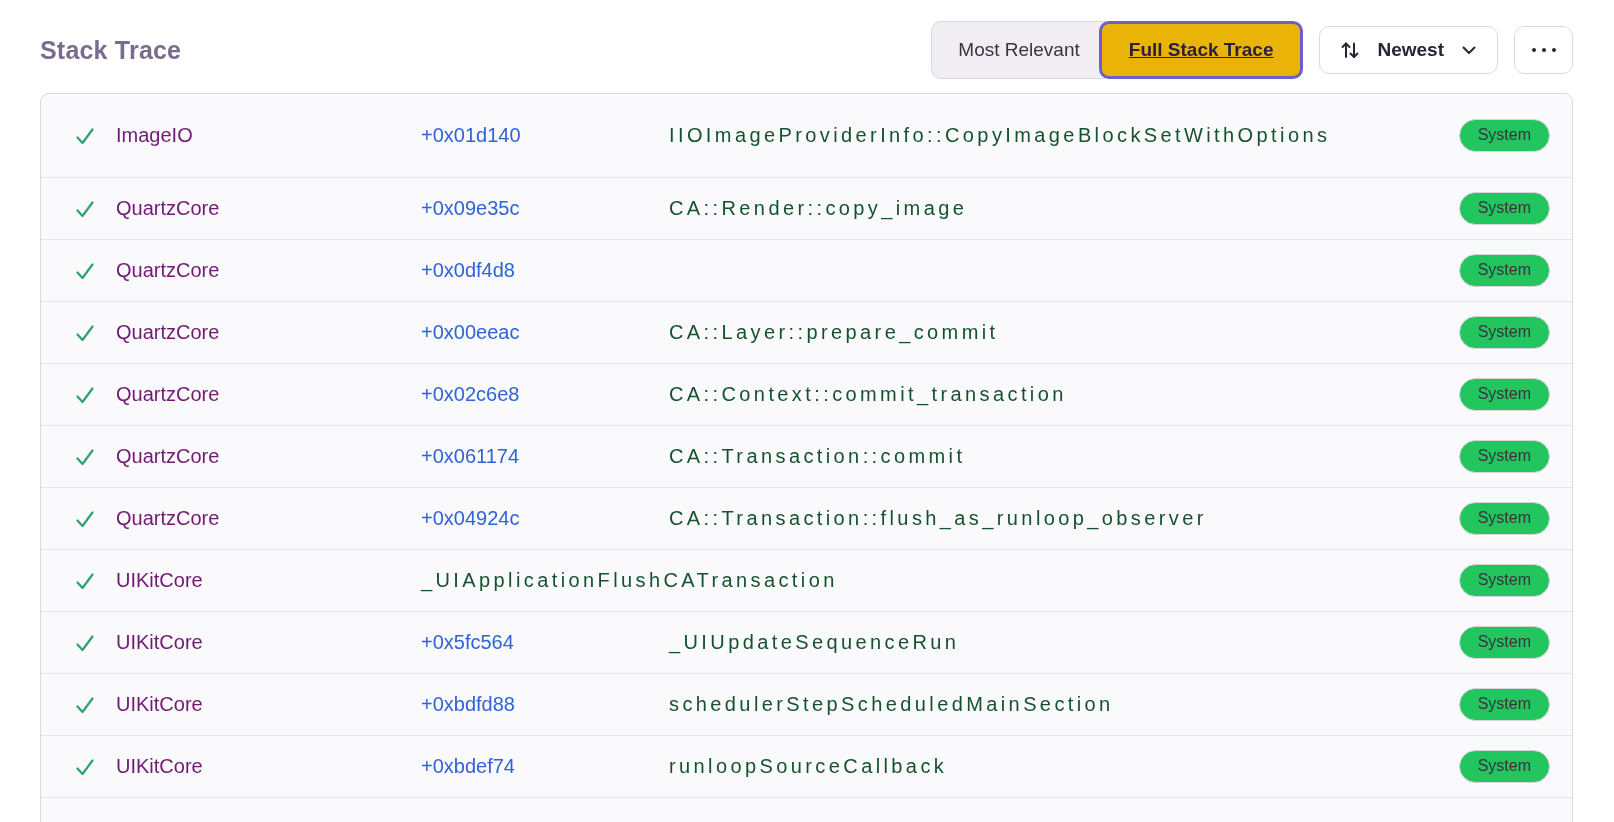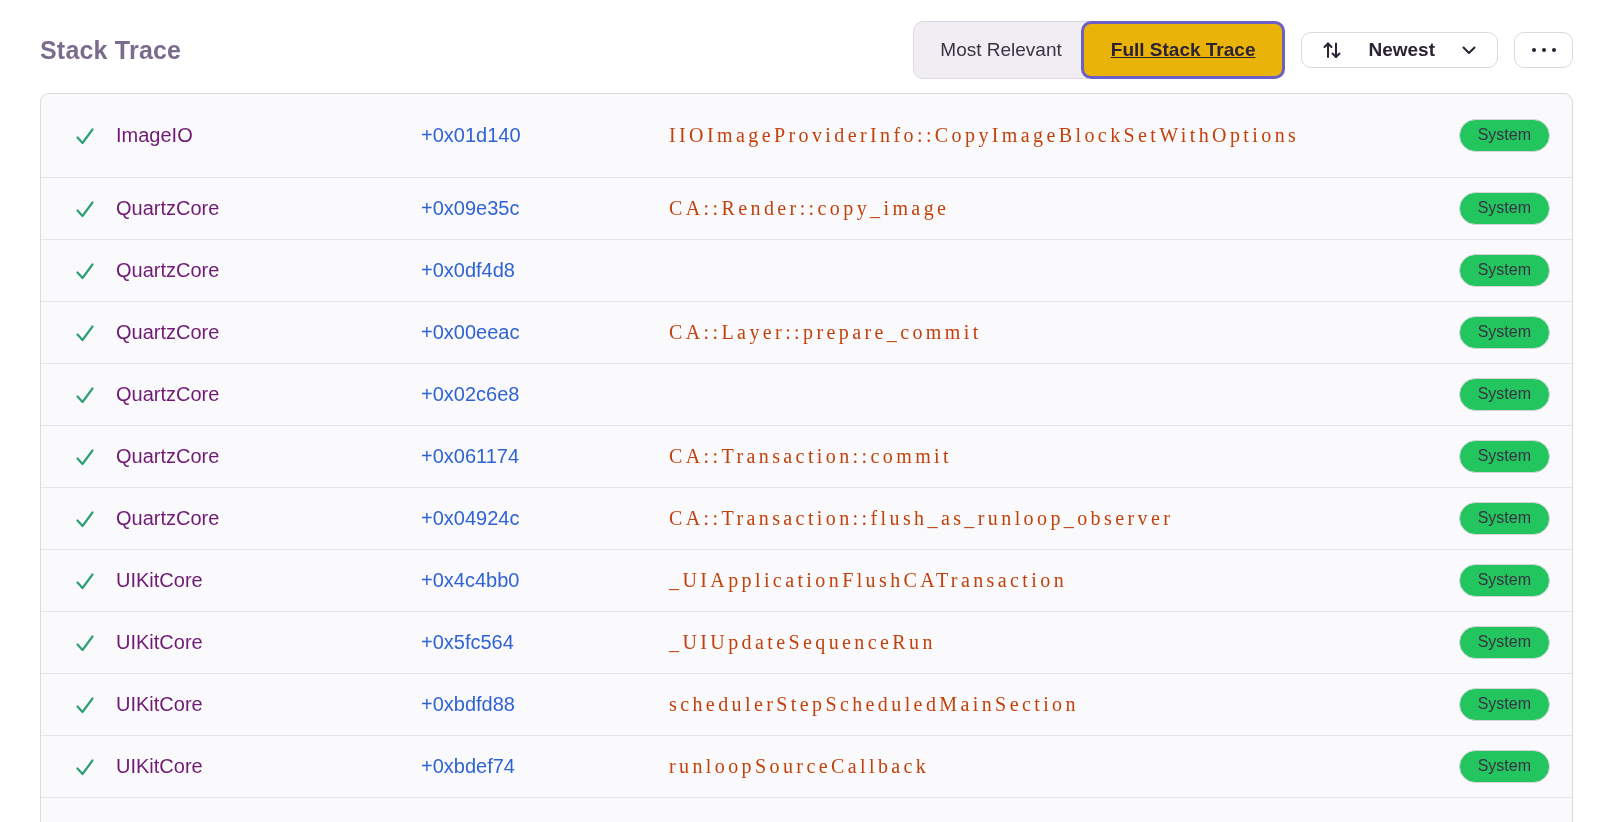--- a/index.html
+++ b/index.html
@@ -61,22 +61,22 @@
     color: #2b2233;
     margin-left: -8px;
     padding: 0 27px;
     z-index: 2;
     text-decoration: underline;
   }
   .btn {
     box-sizing: border-box;
     display: inline-flex;
     align-items: center;
-    gap: 25px;
-    height: 36px;
+    gap: 16px;
+    height: 48px;
     padding: 0 19px;
     background: #ffffff;
     border: 1px solid #dcd8e2;
     border-radius: 10px;
     font-family: "Liberation Sans", sans-serif;
     font-size: 19px;
     font-weight: bold;
     color: #2b2233;
     cursor: pointer;
   }
@@ -117,25 +117,25 @@
   }
   .cell.address {
     width: 248px;
     font-size: 20px;
     color: #2f63d6;
     text-decoration: none;
     cursor: pointer;
   }
   .cell.func {
     width: 700px;
-    font-family: Liberation Serif, serif;
+    font-family: Liberation Sans, sans-serif;
     font-size: 20px;
     letter-spacing: 3.4px;
     line-height: 31px;
-    color: #c2410c;
+    color: #14532d;
     word-break: break-all;
     white-space: pre-wrap;
   }
   .badge {
     margin-left: auto;
     background: #22c55e;
     border: 1px solid #d9d5df;
     border-radius: 999px;
     padding: 6px 18px;
     font-size: 16px;
@@ -237,20 +237,21 @@
   </div>
 
   <div class="frame-row">
     <span class="check icon">
       <svg width="24" height="24" viewBox="0 0 24 24" fill="none" stroke="#2da174" stroke-width="2.2" stroke-linecap="round" stroke-linejoin="round">
         <path d="M4.5 13.5 L9.5 19 L19.5 5.5"></path>
       </svg>
     </span>
     <span class="cell module">QuartzCore</span>
     <a class="cell address">+0x02c6e8</a>
+    <span class="cell func">CA::Context::commit_transaction</span>
     <span class="badge">System</span>
   </div>
 
   <div class="frame-row">
     <span class="check icon">
       <svg width="24" height="24" viewBox="0 0 24 24" fill="none" stroke="#2da174" stroke-width="2.2" stroke-linecap="round" stroke-linejoin="round">
         <path d="M4.5 13.5 L9.5 19 L19.5 5.5"></path>
       </svg>
     </span>
     <span class="cell module">QuartzCore</span>
@@ -271,21 +272,20 @@
     <span class="badge">System</span>
   </div>
 
   <div class="frame-row">
     <span class="check icon">
       <svg width="24" height="24" viewBox="0 0 24 24" fill="none" stroke="#2da174" stroke-width="2.2" stroke-linecap="round" stroke-linejoin="round">
         <path d="M4.5 13.5 L9.5 19 L19.5 5.5"></path>
       </svg>
     </span>
     <span class="cell module">UIKitCore</span>
-    <a class="cell address">+0x4c4bb0</a>
     <span class="cell func">_UIApplicationFlushCATransaction</span>
     <span class="badge">System</span>
   </div>
 
   <div class="frame-row">
     <span class="check icon">
       <svg width="24" height="24" viewBox="0 0 24 24" fill="none" stroke="#2da174" stroke-width="2.2" stroke-linecap="round" stroke-linejoin="round">
         <path d="M4.5 13.5 L9.5 19 L19.5 5.5"></path>
       </svg>
     </span>

